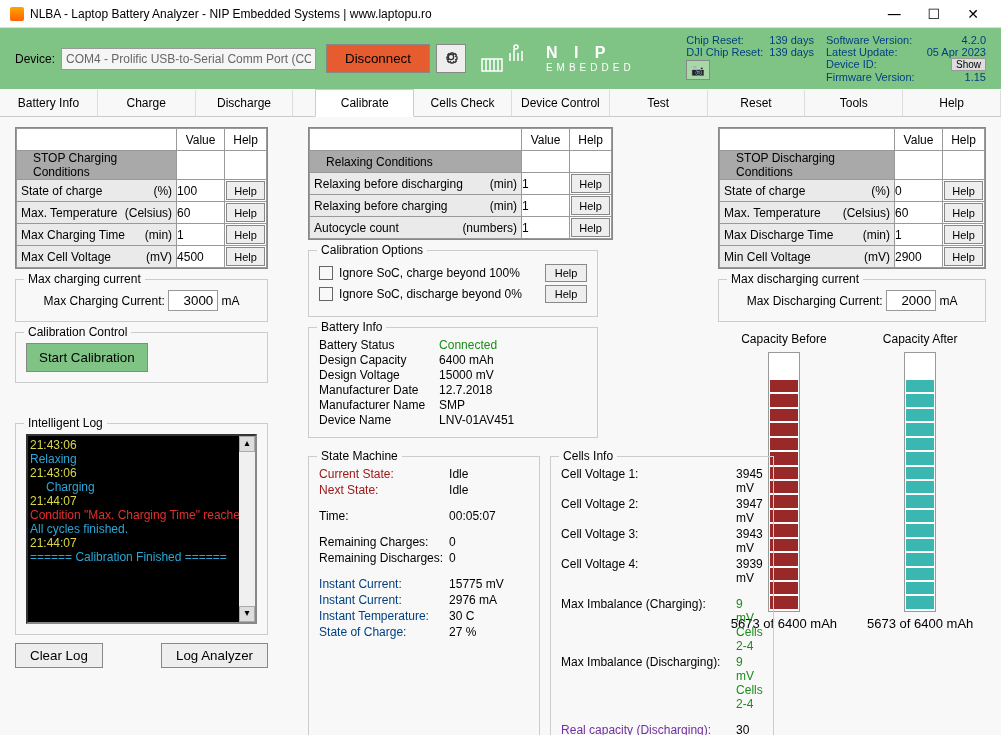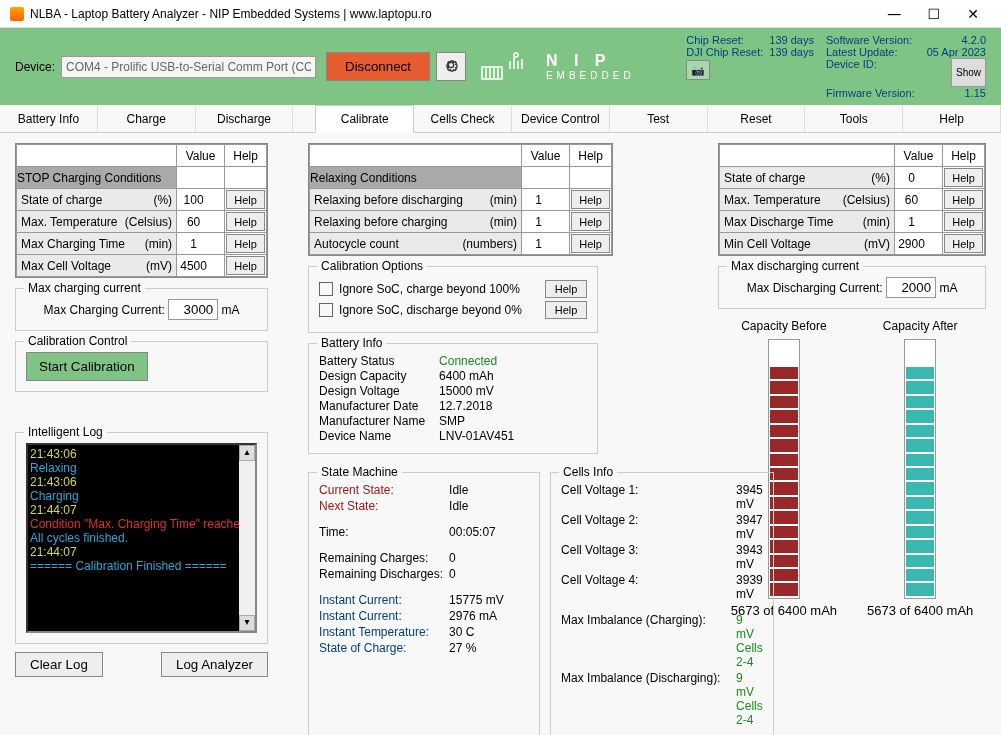--- a/index.html
+++ b/index.html
@@ -12,36 +12,36 @@
 .device-label { color: #000; margin-right: 6px; }
 .device-select { width: 255px; height: 22px; border: 1px solid #999; padding: 2px 4px; font-size: 12px; color: #666; background: #f5f5f5; }
 .disconnect-btn { margin-left: 10px; background: #e65c2e; color: #000; border: 1px solid #888; padding: 6px 18px; cursor: pointer; }
 .gear-btn { margin-left: 6px; border: 1px solid #888; padding: 4px 6px; background: #eee; cursor: pointer; }
 .logo-block { margin-left: 14px; display: flex; align-items: center; color: #fff; }
 .logo-block svg { margin-right: 6px; }
 .logo-sub { font-size: 10px; letter-spacing: 4px; }
 .info-cols { margin-left: auto; display: flex; gap: 12px; font-size: 11px; color: #004080; }
 .info-col { min-width: 100px; }
 .info-col .row { display: flex; justify-content: space-between; gap: 6px; }
-.show-btn { background: #ddd; border: 1px solid #999; font-size: 10px; padding: 8px 4px; cursor: pointer; }
+.show-btn { background: #ddd; border: 1px solid #999; font-size: 10px; padding: 0 4px; cursor: pointer; }
 .camera-icon { width: 24px; height: 20px; border: 1px solid #888; background: #a8d8a8; display: flex; align-items: center; justify-content: center; align-self: flex-end; }
 .tabs { display: flex; background: #f8f8f8; border-bottom: 1px solid #ccc; height: 28px; align-items: flex-end; }
 .tab { flex: 1; text-align: center; padding: 6px 0; font-size: 12px; border-right: 1px solid #ddd; cursor: pointer; }
 .tab.active { background: #fff; border: 1px solid #ccc; border-bottom: 1px solid #fff; margin-bottom: -1px; margin-left: 22px; }
 .content { background: #f8f8f8; padding: 10px 15px; }
 .row3 { display: flex; gap: 40px; }
 .panel { background: #fff; border: 1px solid #888; }
 .tbl { border-collapse: collapse; width: 100%; }
 .tbl th, .tbl td { border: 1px solid #999; font-size: 12px; font-weight: normal; text-align: left; height: 22px; }
-.tbl td.val { text-align: center; padding-right: 14px; width: 48px; }
+.tbl td.val { text-align: left; padding-right: 14px; width: 48px; }
 .help-btn { width: 100%; height: 100%; border: 1px solid #888; background: #eee; font-size: 11px; padding: 2px 6px; cursor: pointer; }
 .tbl td.help-cell { width: 42px; padding: 1px; }
 .tbl th.help-hdr { width: 42px; text-align: center; }
 .tbl th.val-hdr { width: 48px; text-align: center; }
-.section-hdr { background: #a9a9a9; color: #000; padding-left: 0; }
+.section-hdr { background: #a9a9a9; color: #000; padding-left: 16px; }
 .row-label { background: #eaeaea; padding-left: 4px; }
 .row-label .unit { float: right; padding-right: 4px; }
 .fieldset { border: 1px solid #ccc; padding: 10px; margin-top: 10px; position: relative; }
 .fieldset .legend { position: absolute; top: -8px; left: 8px; background: #f8f8f8; padding: 0 4px; font-size: 12px; }
 .inp { border: 1px solid #999; padding: 2px 4px; width: 50px; text-align: right; background: #fff; }
 .green-btn { background: #7fc485; border: 1px solid #888; padding: 6px 12px; cursor: pointer; }
 .log-box { background: #000; border: 2px inset #888; height: 190px; overflow: hidden; padding: 2px; font-size: 12px; position: relative; }
 .log-scroll { position: absolute; right: 0; top: 0; bottom: 0; width: 16px; background: #f0f0f0; }
 .log-scroll .arrow { height: 16px; text-align: center; font-size: 10px; background: #ddd; border: 1px solid #aaa; }
 .btn { border: 1px solid #888; background: #eee; padding: 4px 14px; cursor: pointer; }
@@ -196,21 +196,21 @@
       <div class="fieldset">
         <span class="legend">Calibration Control</span>
         <button class="green-btn">Start Calibration</button>
       </div>
       <div class="fieldset" style="margin-top:40px">
         <span class="legend">Intelligent Log</span>
         <div class="log-box" id="log-box">
           <div style="color: rgb(216, 216, 74);">21:43:06</div>
             <div style="color: rgb(42, 167, 214);">Relaxing</div>
             <div style="color: rgb(216, 216, 74);">21:43:06</div>
-            <div style="color: rgb(42, 167, 214);">Charging</div>
+            <div style="color: rgb(42, 167, 214); margin-left: 16px;">Charging</div>
             <div style="color: rgb(216, 216, 74);">21:44:07</div>
             <div style="color: rgb(224, 48, 48);">Condition "Max. Charging Time" reached.</div>
             <div style="color: rgb(42, 167, 214);">All cycles finished.</div>
             <div style="color: rgb(216, 216, 74);">21:44:07</div>
             <div style="color: rgb(42, 167, 214);">====== Calibration Finished ======</div>
             <div class="log-scroll">
             <div class="arrow">▴</div>
             <div style="position:absolute;bottom:0;left:0;right:0">
                 <div class="arrow">▾</div>
               </div>
@@ -344,20 +344,25 @@
     <div class="right-col">
       <div class="panel">
         <table class="tbl" id="tbl-stopdischarge">
             <tbody>
               <tr>
                 <th></th>
                 <th class="val-hdr">Value</th>
                 <th class="help-hdr">Help</th>
               </tr>
               <tr>
+                <td class="section-hdr">STOP Discharging Conditions</td>
+                <td class="val"></td>
+                <td class="help-cell"></td>
+              </tr>
+              <tr>
                 <td class="row-label">State of charge<span class="unit">(%)</span></td>
                 <td class="val">0</td>
                 <td class="help-cell"><button class="help-btn">Help</button></td>
               </tr>
               <tr>
                 <td class="row-label">Max. Temperature<span class="unit">(Celsius)</span></td>
                 <td class="val">60</td>
                 <td class="help-cell"><button class="help-btn">Help</button></td>
               </tr>
               <tr>

